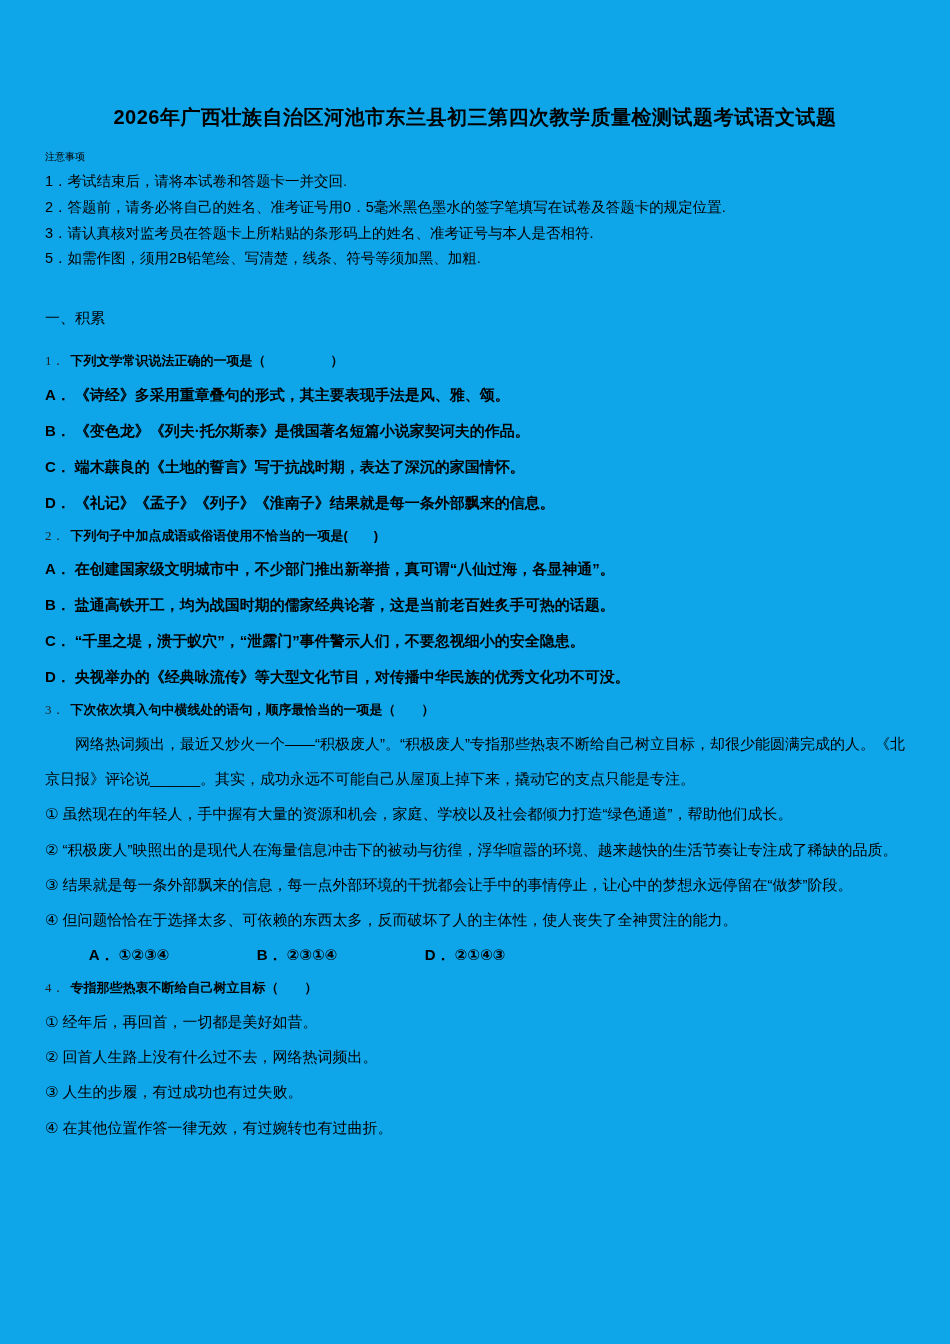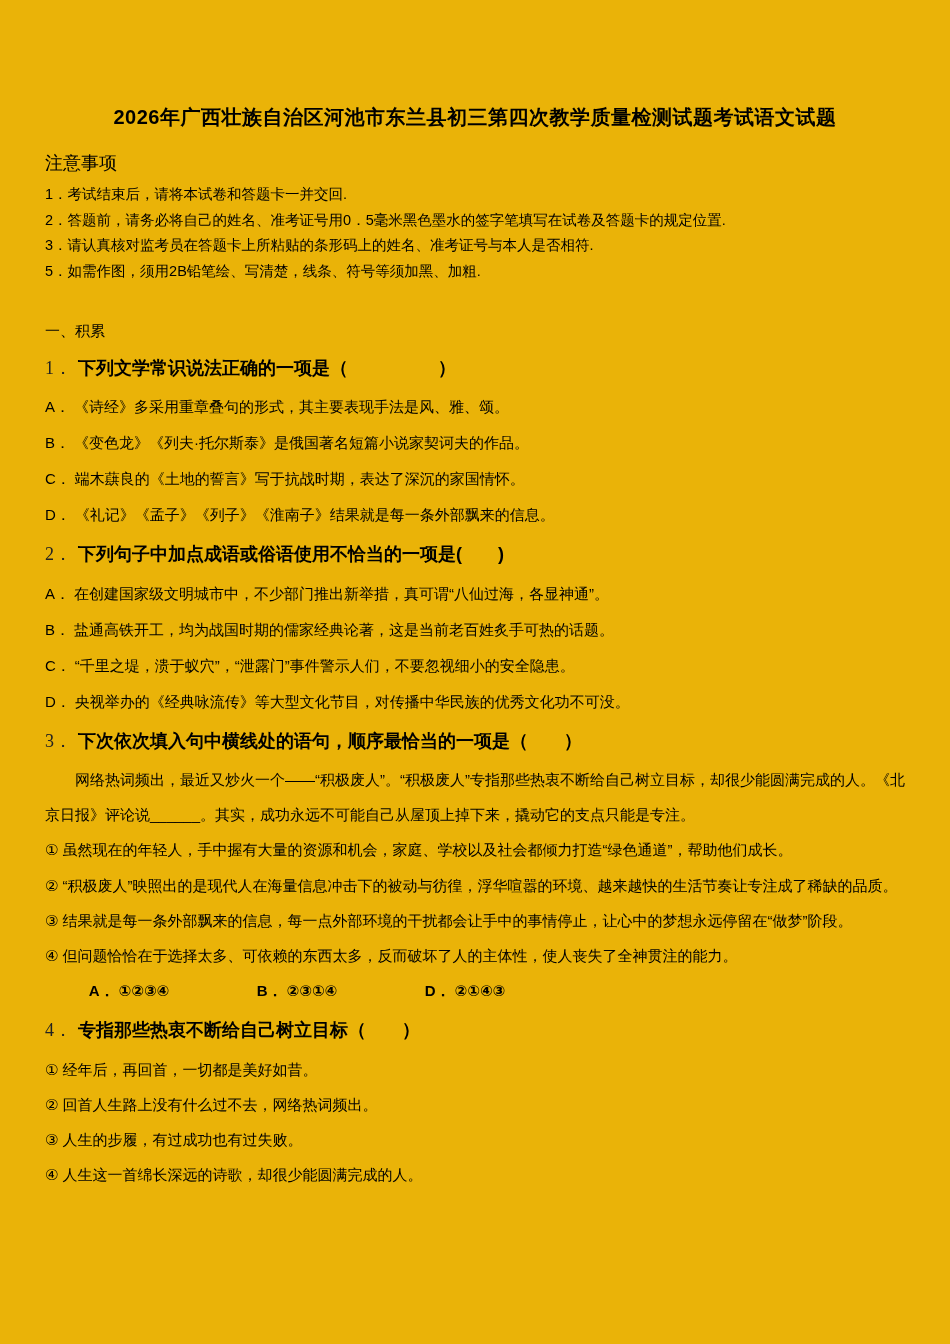--- a/index.html
+++ b/index.html
@@ -2,62 +2,62 @@
 <html><head>
 <meta charset="utf-8">
 <style>
   * { margin: 0; padding: 0; box-sizing: border-box; }
   html, body { background: #ffffff; }
   .page {
     width: 950px;
     min-height: 1344px;
     margin: 0 auto;
     padding: 104px 45px 40px 45px;
-    background: #eab308;
+    background: #0ea5e9;
     color: #000000;
     font-family: "Liberation Sans", "DejaVu Sans", sans-serif;
   }
   .title {
     font-size: 20px;
     font-weight: 700;
     text-align: center;
     line-height: 1.35;
     letter-spacing: 0.5px;
     margin-bottom: 18px;
   }
   .notice-heading {
-    font-size: 18px;
+    font-size: 10px;
     line-height: 1.6;
     margin-bottom: 4px;
   }
   .notice-item {
     font-size: 14.5px;
     line-height: 1.78;
     text-align: justify;
   }
   .section-heading {
     font-size: 15px;
     line-height: 1.6;
     margin-top: 34px;
-    margin-bottom: 4px;
+    margin-bottom: 16px;
   }
   .stem {
-    font-size: 18px;
+    font-size: 13px;
     line-height: 2.35;
   }
   .qnum {
     font-family: "Liberation Serif", "DejaVu Serif", serif;
     color: #222222;
     margin-right: 6px;
   }
   .stem-text { font-weight: 600; }
   .option {
     font-size: 15px;
     line-height: 2.4;
-    font-weight: 400;
+    font-weight: 700;
     text-align: justify;
   }
   .opt-label { margin-right: 4px; }
   .para {
     font-size: 15px;
     line-height: 2.35;
     text-align: justify;
   }
   .para.indent { text-indent: 2em; }
   .sentence {
@@ -142,16 +142,16 @@
     </div>
   </div>
 
   <div class="question">
     <div class="stem">
       <span class="qnum">4．</span><span class="stem-text">专指那些热衷不断给自己树立目标（　　）</span>
     </div>
     <div class="sentence">① 经年后，再回首，一切都是美好如昔。</div>
     <div class="sentence">② 回首人生路上没有什么过不去，网络热词频出。</div>
     <div class="sentence">③ 人生的步履，有过成功也有过失败。</div>
-    <div class="sentence">④ 人生这一首绵长深远的诗歌，却很少能圆满完成的人。</div>
+    <div class="sentence">④ 在其他位置作答一律无效，有过婉转也有过曲折。</div>
   </div>
 
 </div>
 
 </body></html>

